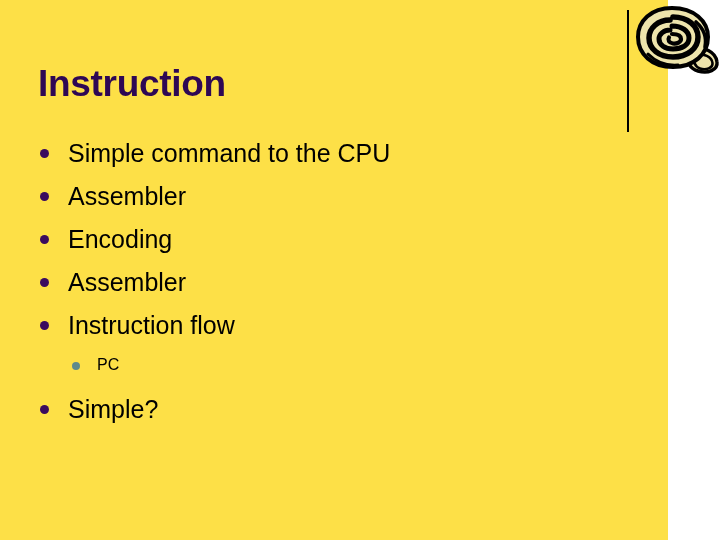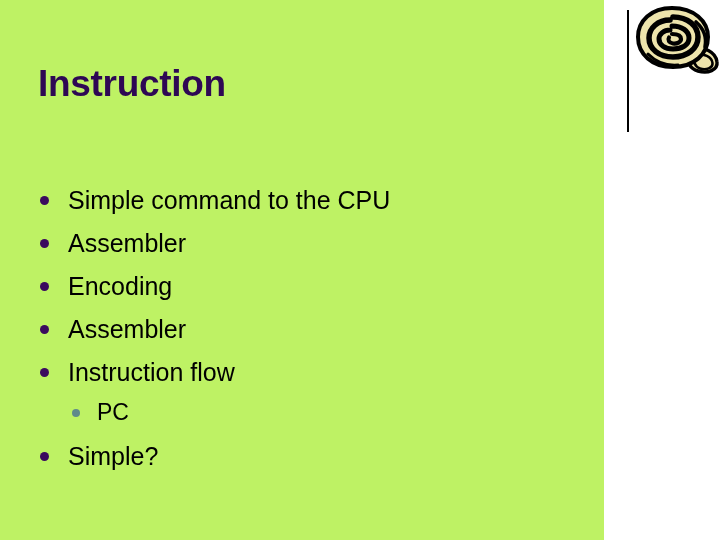--- a/index.html
+++ b/index.html
@@ -8,23 +8,23 @@
   }
   body {
     width: 720px;
     height: 540px;
     background: #ffffff;
     font-family: "Liberation Sans", sans-serif;
     overflow: hidden;
   }
   .slide {
     position: relative;
-    width: 604px;
+    width: 668px;
     height: 540px;
-    background: #bef264;
+    background: #fde047;
   }
 
   
   .ornament-rule {
     position: absolute;
     left: 627px;
     top: 10px;
     width: 1.6px;
     height: 122px;
     background: #000000;
@@ -49,21 +49,20 @@
     font-weight: 700;
     white-space: nowrap;
   }
 
   
   .body-list {
     position: absolute;
     left: 40px;
     top: 136px;
     width: 560px;
-    margin-top: 47px;
   }
   .bullet-row {
     display: flex;
     align-items: flex-start;
   }
   .bullet-row.level1 {
     padding-left: 0px;
     min-height: 43px;
   }
   .bullet-row.level2 {
@@ -91,21 +90,21 @@
   }
   .bullet-text {
     color: #000000;
     white-space: nowrap;
   }
   .level1 .bullet-text {
     font-size: 25px;
     line-height: 34px;
   }
   .level2 .bullet-text {
-    font-size: 23px;
+    font-size: 16px;
     line-height: 28px;
   }
 </style>
 </head>
 <body>
 
 <div class="slide">
 
   <div class="ornament-rule"></div>
 

